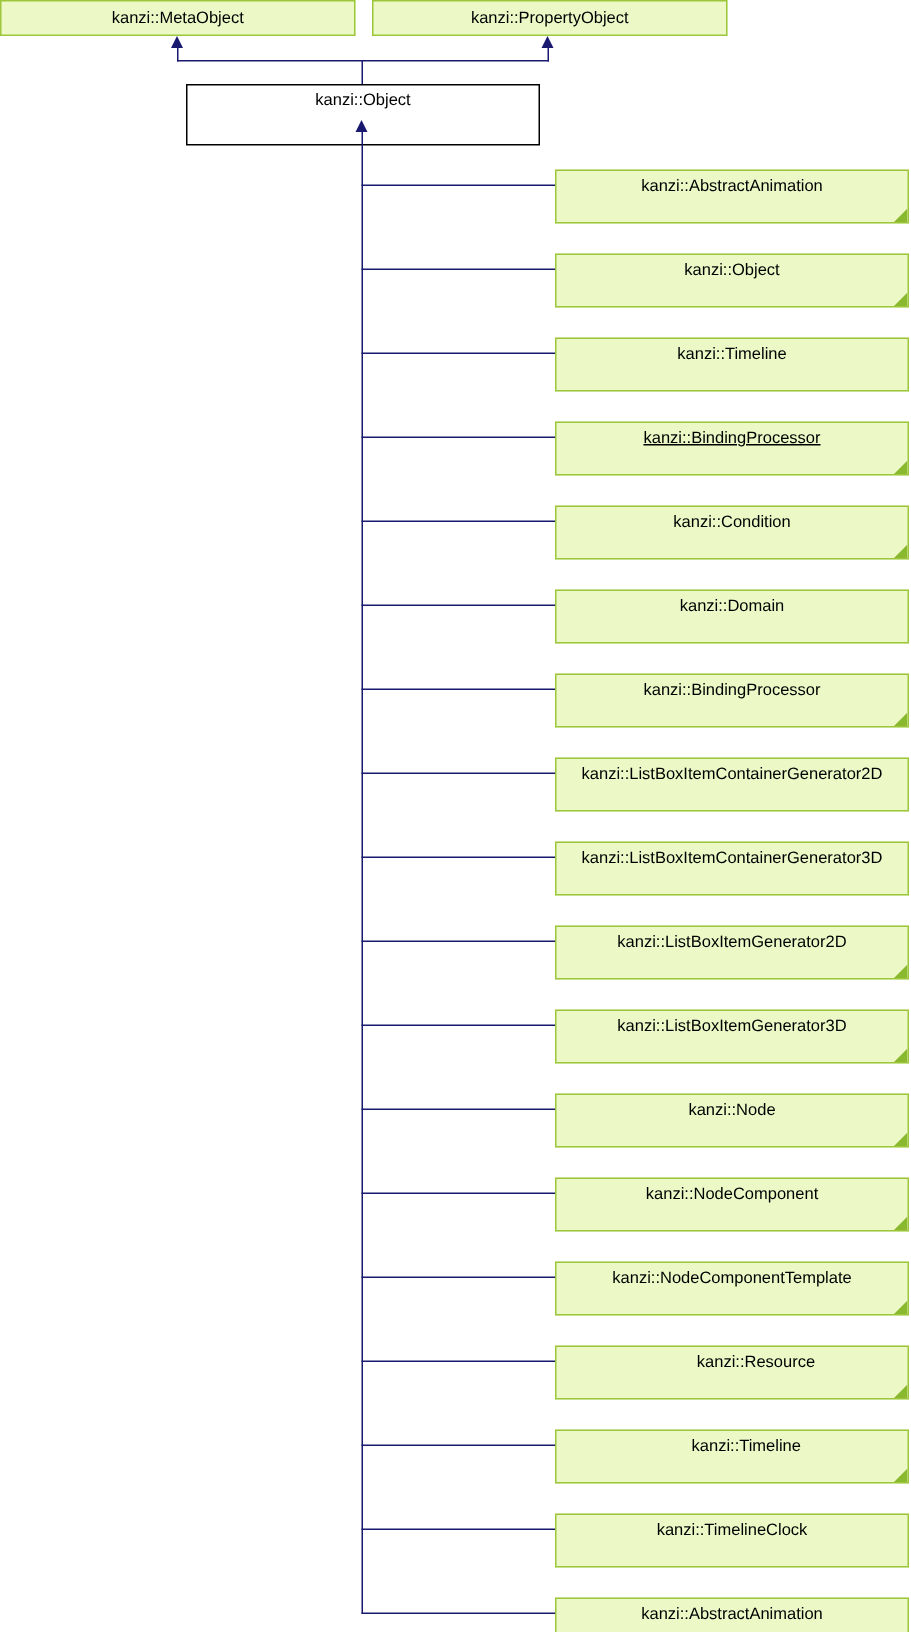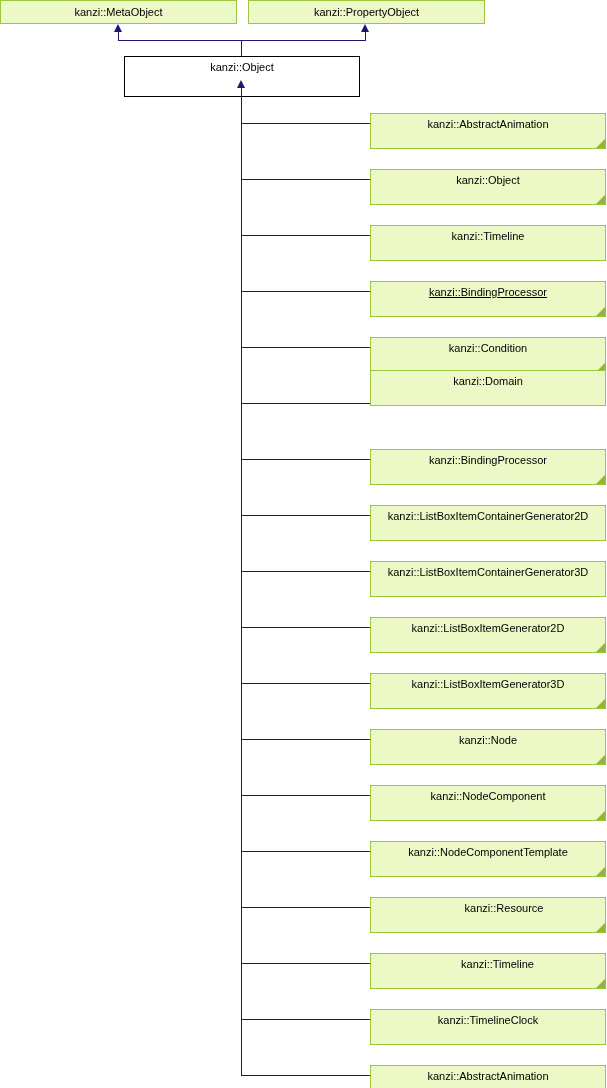--- a/index.html
+++ b/index.html
@@ -102,21 +102,21 @@
 
   </div>
   <div class="node child" style="top:281px;text-decoration:underline;">
     <span class="lbl">kanzi::BindingProcessor</span>
     <span class="fold"></span>
   </div>
   <div class="node child" style="top:337px;">
     <span class="lbl">kanzi::Condition</span>
     <span class="fold"></span>
   </div>
-  <div class="node child" style="top:370px;">
+  <div class="node child" style="top:393px;">
     <span class="lbl">kanzi::Domain</span>
 
   </div>
   <div class="node child" style="top:449px;">
     <span class="lbl">kanzi::BindingProcessor</span>
     <span class="fold"></span>
   </div>
   <div class="node child" style="top:505px;">
     <span class="lbl">kanzi::ListBoxItemContainerGenerator2D</span>
 

